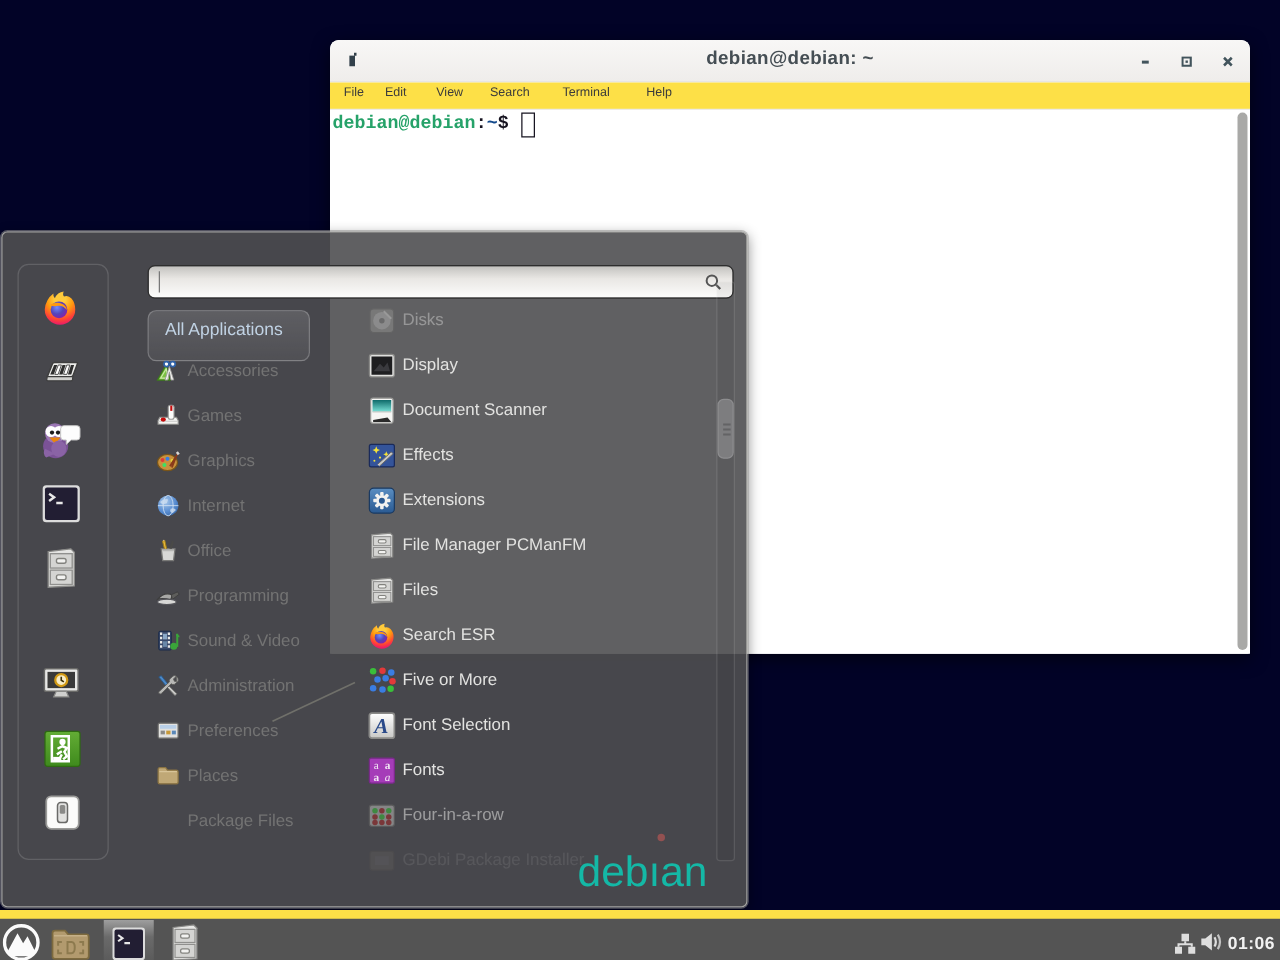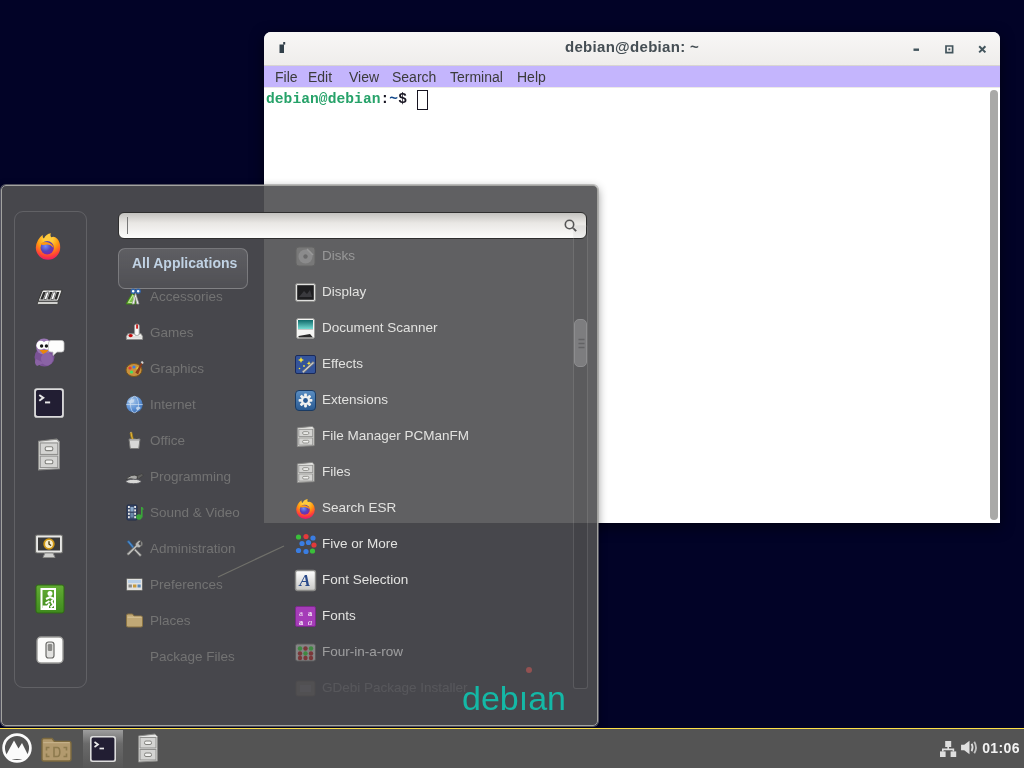--- a/index.html
+++ b/index.html
@@ -20,23 +20,23 @@
     background:linear-gradient(#f8f7f6, #efedeb);
     border-radius:7px 7px 0 0;
     border-bottom:1px solid #d8d5d1;
   }
   #title {
     width:736px; top:6px; text-align:center;
     font-size:15px; letter-spacing:0.3px; font-weight:bold; color:#454e54;
   }
   #menubar {
     left:0; top:34px; width:736px; height:22px;
-    background:#c4b5fd;
+    background:#fde047;
     border-bottom:1px solid #eceae7;
-    font-size:14px; color:#3b3b3b;
+    font-size:10px; color:#3b3b3b;
   }
   .mi { position:absolute; top:3px; }
   #tcontent {
     left:0; top:56px; width:736px; height:435px;
     background:#ffffff;
   }
   #prompt {
     left:2px; top:3px;
     font-family:"Liberation Mono", monospace;
     font-size:14.6px; font-weight:bold; white-space:pre;
@@ -70,21 +70,21 @@
     border:1px solid #2e2e2e;
     border-radius:6px;
   }
   #scursor { left:8px; top:4px; width:1px; height:17px; background:#777; }
   #allapps {
     left:116px; top:62px; width:130px; height:41px;
     background:linear-gradient(rgba(255,255,255,0.13), rgba(255,255,255,0.05));
     border:1px solid rgba(255,255,255,0.22);
     border-radius:7px;
     color:#c0d2e4; font-size:14px;
-    line-height:29px; text-indent:13px;font-weight:bold;
+    line-height:29px; text-indent:13px;
   }
   .cat {
     position:absolute; left:148px;
     color:#737373; font-size:13.5px; line-height:18px;
   }
   .cicon { position:absolute; left:123px; width:19px; height:19px; }
   .app {
     position:absolute; left:320px;
     color:#e2e2e0; font-size:13.5px; line-height:18px;
   }
@@ -105,21 +105,21 @@
   }
   #wmdot {
     left:524px; top:481px; width:6px; height:6px;
     border-radius:50%; background:#935151;
   }
 
   
   #taskbar {
     left:0; top:728px; width:1024px; height:40px;
     background:#545454;
-    border-top:1px solid #fde047;
+    border-top:7px solid #fde047;
   }
   #clock { right:4px; top:11px; color:#f2f2f2; font-size:14px; font-weight:bold; letter-spacing:0.4px; }
 </style>
 </head>
 <body>
 
 <div class="abs" id="term">
   <div class="abs" id="titlebar">
     <div class="abs" id="title">debian@debian: ~</div>
     <svg class="abs" style="left:15px;top:10px" width="10" height="12">

